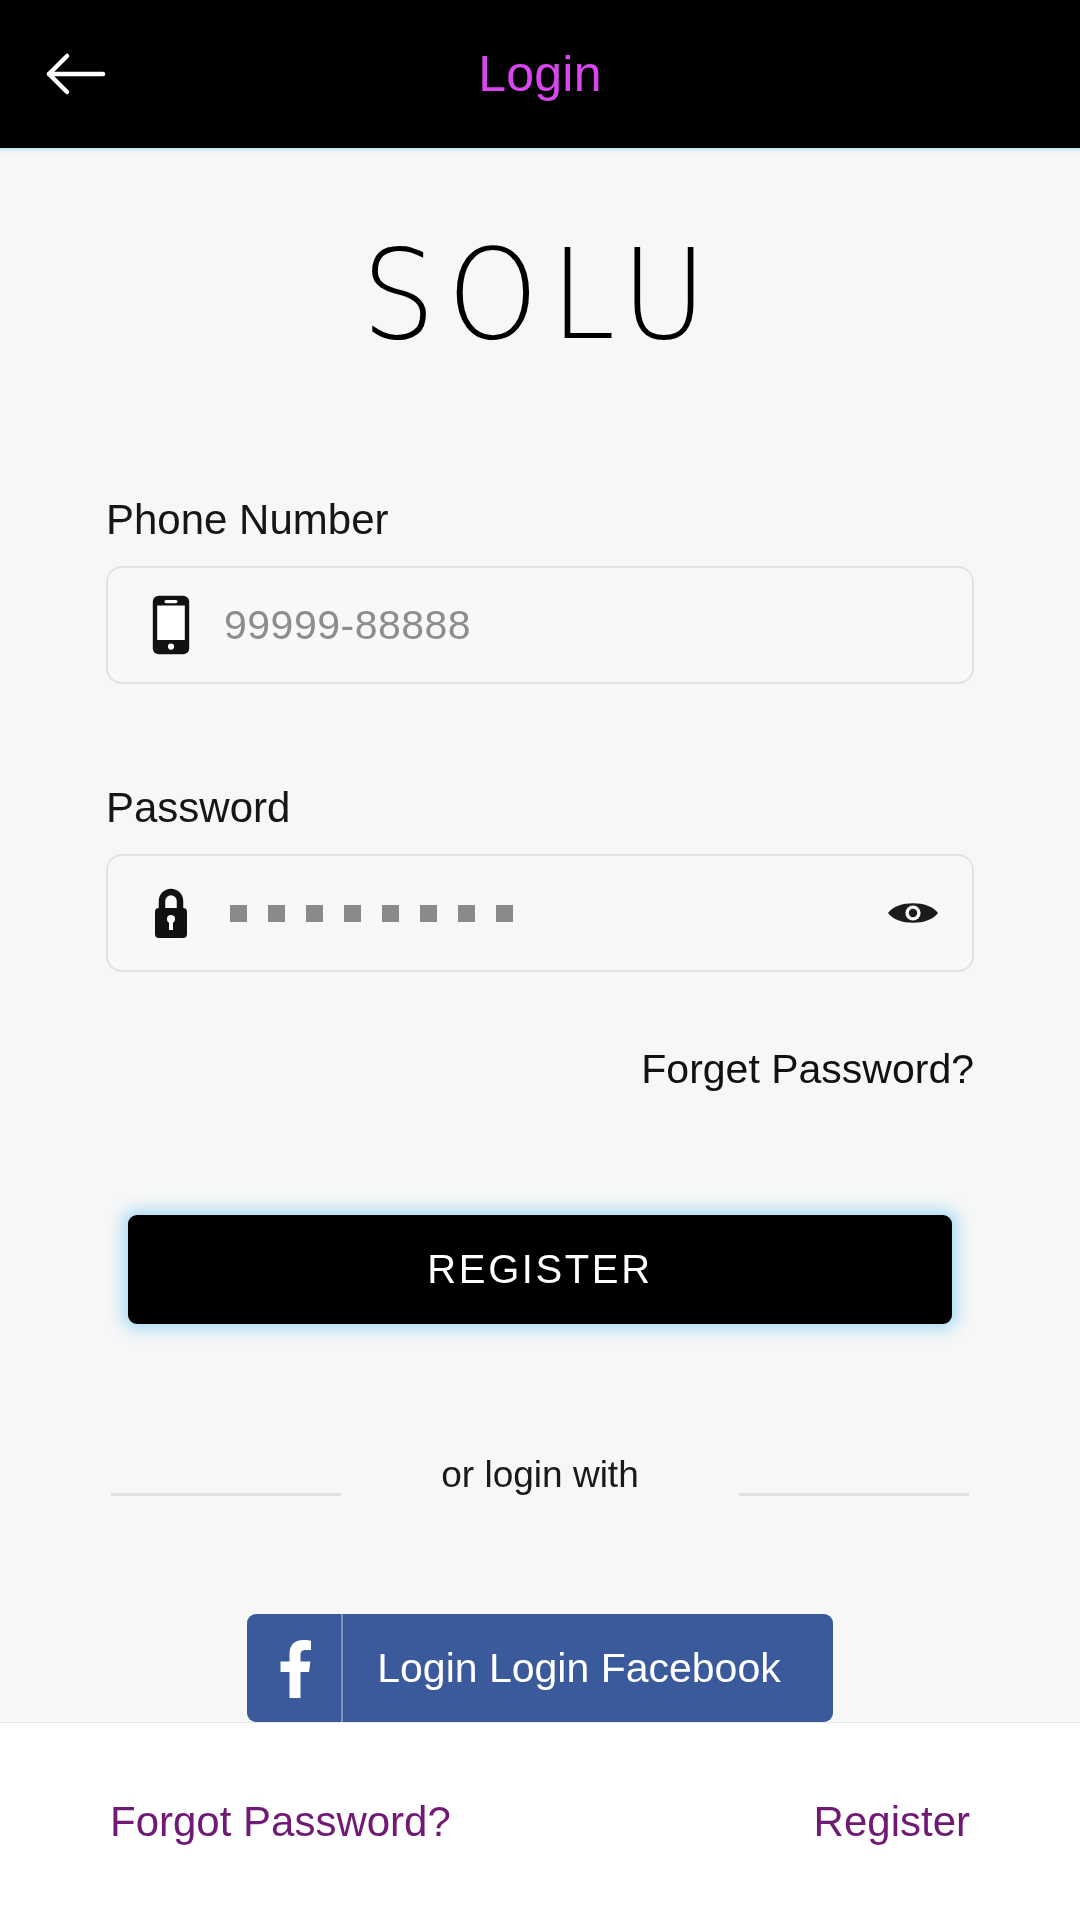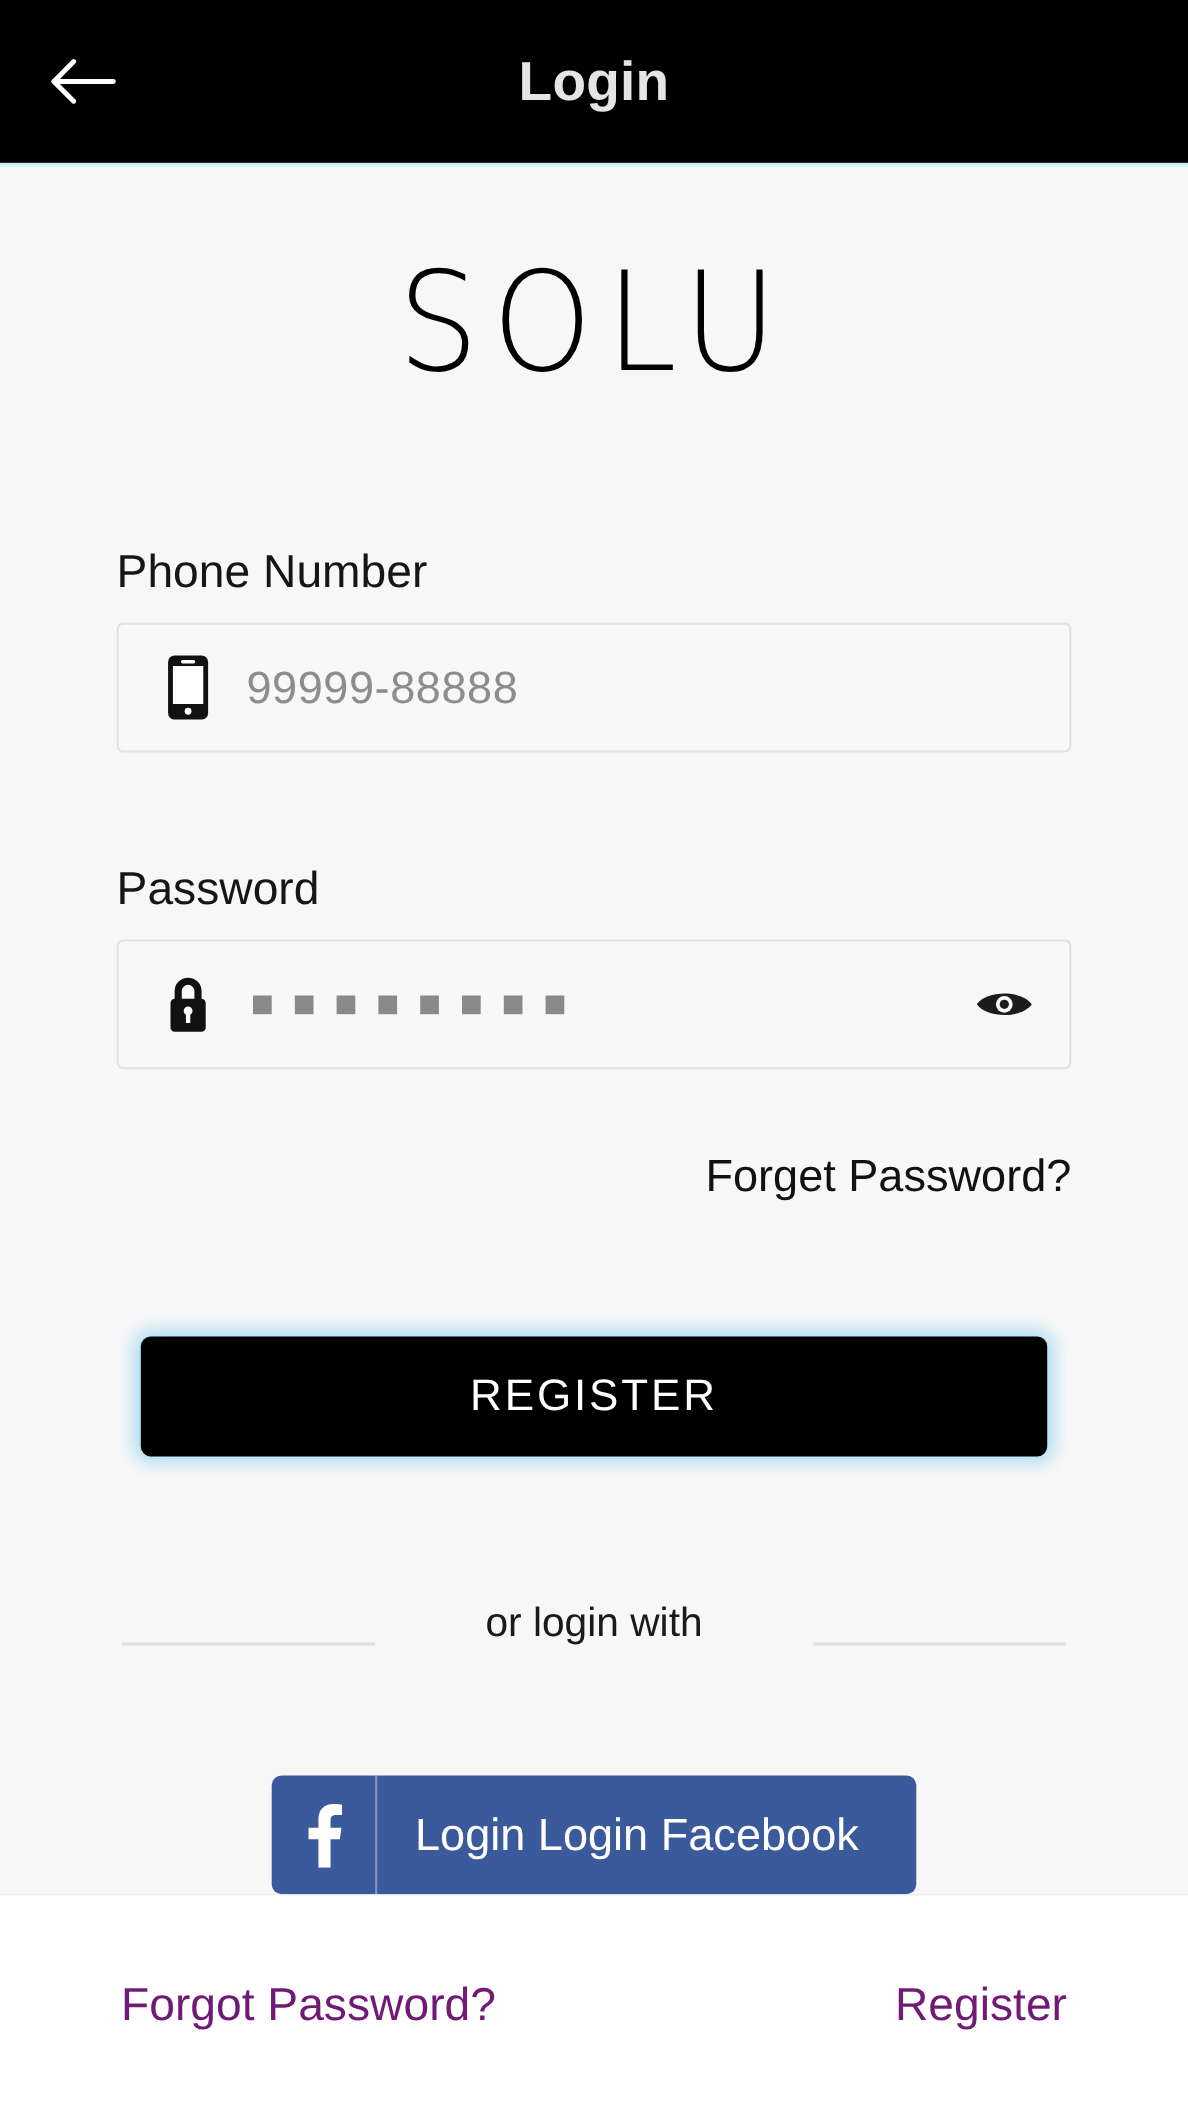--- a/index.html
+++ b/index.html
@@ -28,23 +28,23 @@
     position:absolute;
     left:34px; top:50%; transform:translateY(-50%);
     width:86px; height:86px;
     display:flex; align-items:center; justify-content:center;
     cursor:pointer;
   }
   .back-btn svg { display:block; }
   .appbar-title {
     width:100%;
     text-align:center;
-    color:#e5e5e5;
+    color:#d946ef;
     font-size:50px;
-    font-weight:700;
+    font-weight:400;
     letter-spacing:0.2px;
   }
   .appbar-underline {
     flex:0 0 6px;
     height:6px;
     background:linear-gradient(to bottom, #bfe4f5 0%, #e8f5fc 60%, #f7f7f7 100%);
   }
 
   
   .body {
@@ -76,21 +76,21 @@
     color:#161616;
     font-weight:400;
     margin-bottom:22px;
   }
 
   .input-wrap {
     position:relative;
     height:118px;
     background:#f8f8f8;
     border:2px solid #e2e2e2;
-    border-radius:6px;
+    border-radius:16px;
     display:flex; align-items:center;
     padding:0 26px 0 32px;
   }
   .input-icon {
     flex:0 0 auto;
     width:62px;
     display:flex; align-items:center; justify-content:center;
   }
   .input-text {
     flex:1 1 auto;

